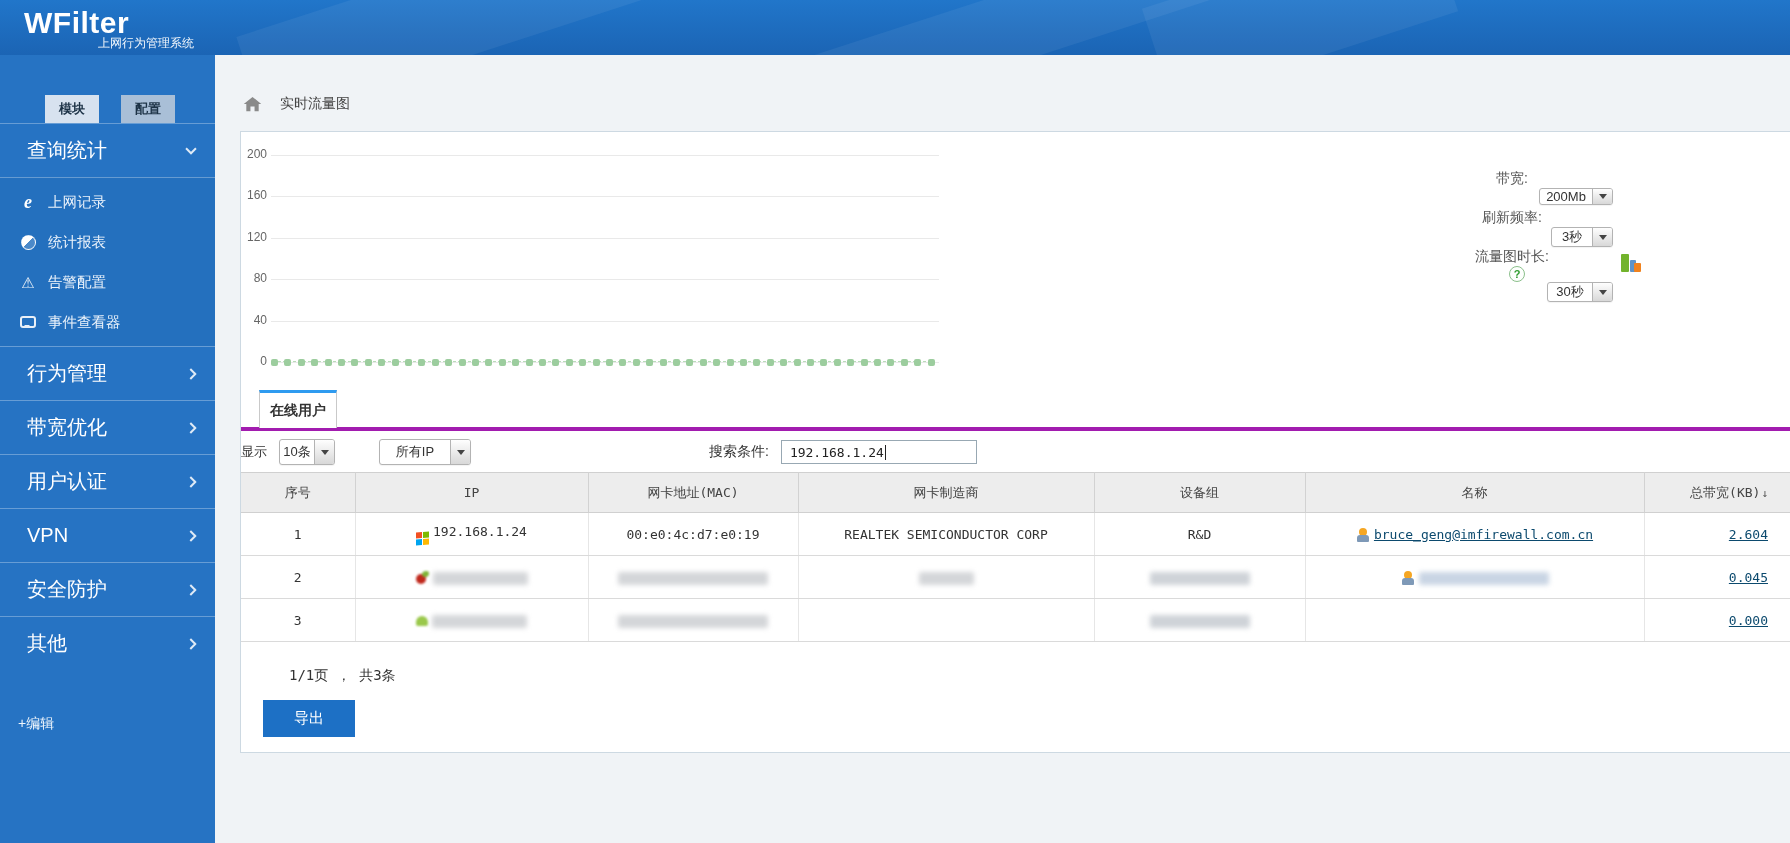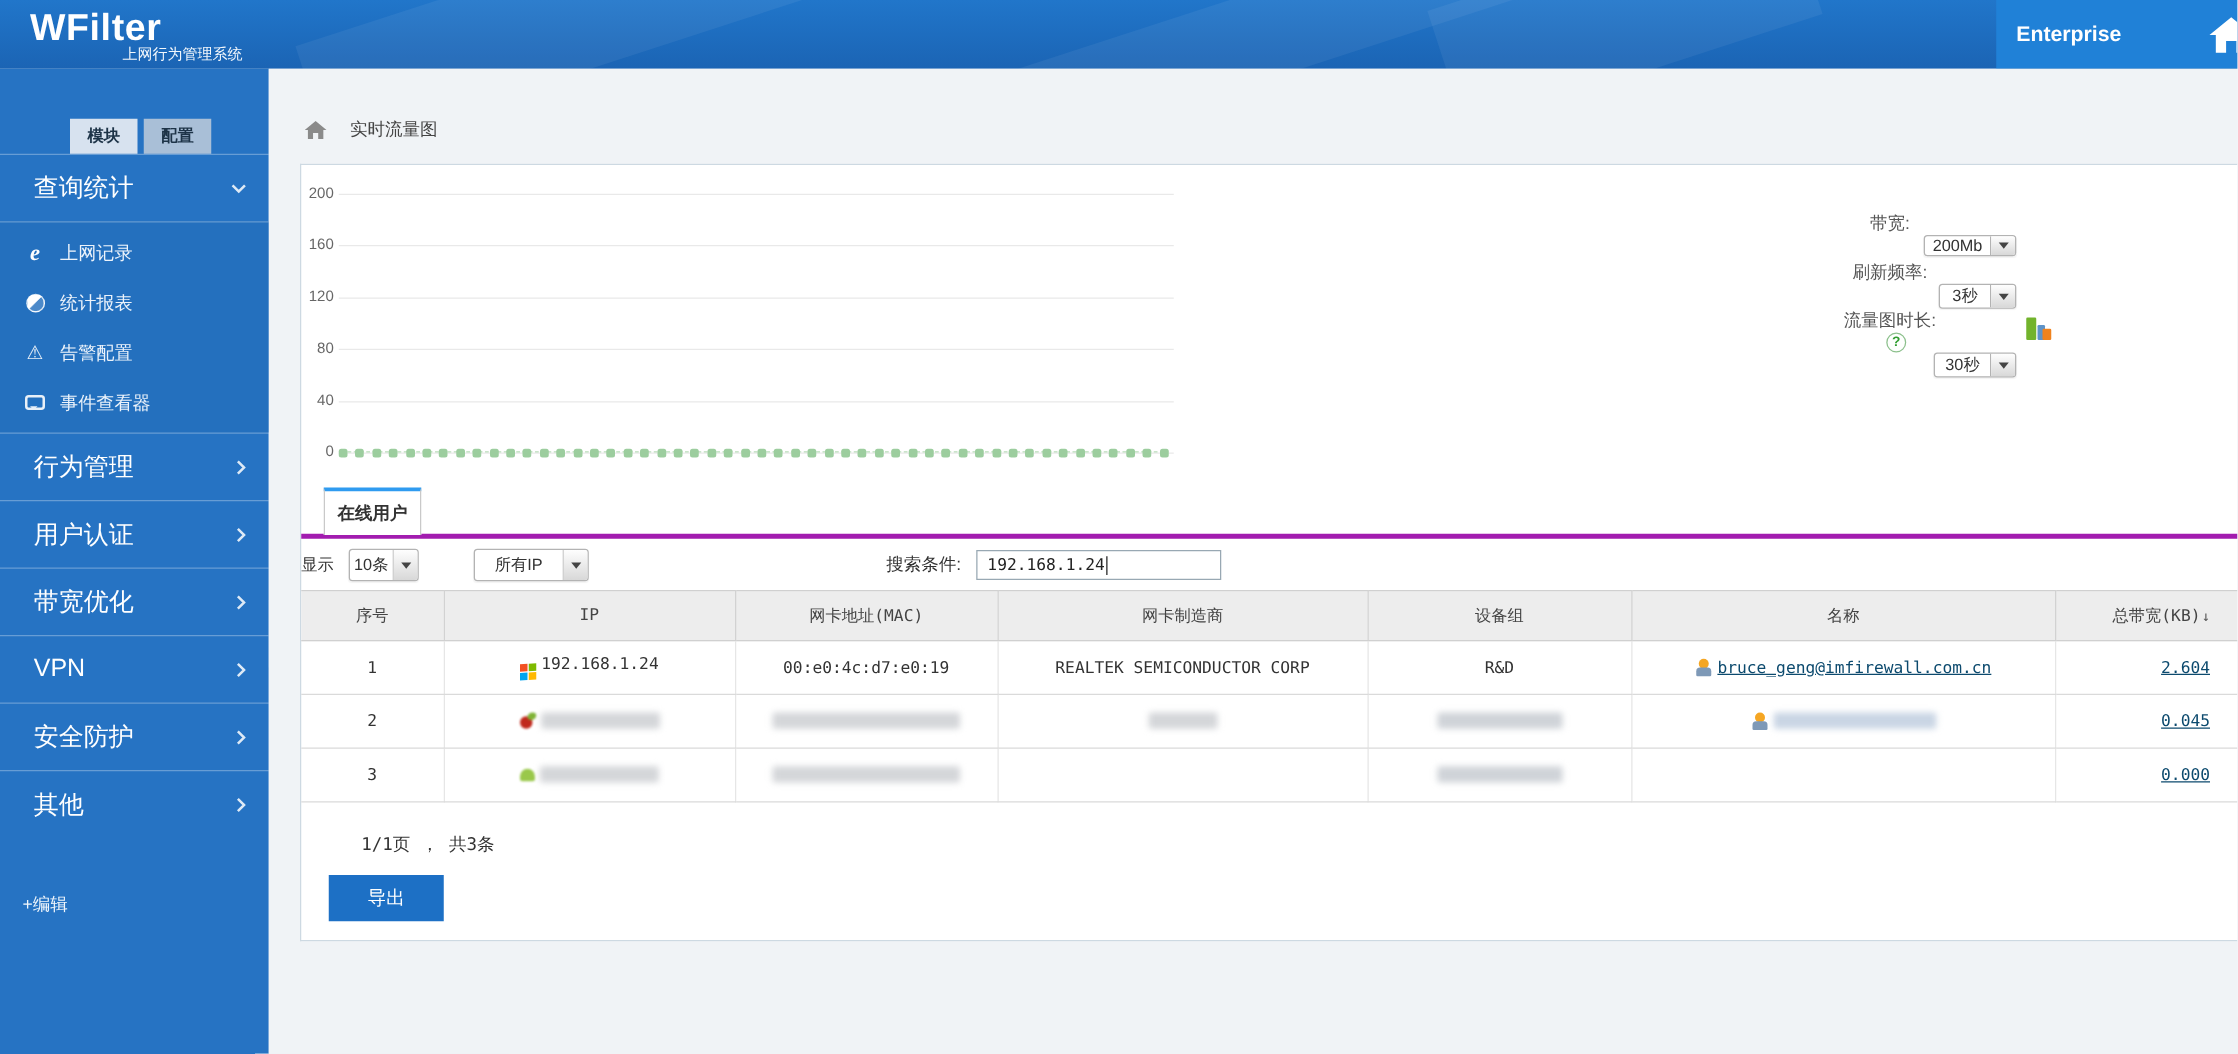--- a/index.html
+++ b/index.html
@@ -16,21 +16,21 @@
   .d3 { left:1150px; top:-40px; width:300px; height:100px; }
   .logo { position:absolute; left:24px; top:6px; color:#fff; font-size:30px; font-weight:bold; letter-spacing:0.5px; }
   .logo-sub { position:absolute; left:98px; top:35px; color:#f2f7fc; font-size:12px; }
   .edition-box { position:absolute; left:1597px; top:0; width:193px; height:55px;
     background:#2081d7; display:flex; align-items:center; padding-left:16px; }
   .edition-box span { color:#fff; font-size:17px; font-weight:bold; }
   .home-partial { position:absolute; right:-14px; top:12px; }
 
   
   .sidebar { position:absolute; left:0; top:55px; width:215px; height:788px; background:#2673c3; }
-  .side-tabs { position:absolute; left:15px; top:40px; display:flex; gap:5px;padding-left:41px; }
+  .side-tabs { position:absolute; left:4px; top:40px; display:flex; gap:22px;padding-left:41px; }
   .side-tab { height:28px; padding:0 14px; display:flex; align-items:center; font-size:13px;
     font-weight:bold; color:#1d3347; cursor:pointer; }
   .side-tab.active { background:#d7e2ef; }
   .side-tab.inactive { background:#a9bfd7; }
   .menu { position:absolute; left:0; top:68px; width:215px; }
   .sec { height:54px; display:flex; align-items:center; justify-content:space-between;
     padding:0 20px 0 27px; color:#fff; font-size:20px; border-top:1px solid rgba(255,255,255,0.30); cursor:pointer; }
   .chev { width:8px; height:8px; border-right:2px solid rgba(255,255,255,0.85);
     border-bottom:2px solid rgba(255,255,255,0.85); display:inline-block; }
   .chev.right { transform:rotate(-45deg); }
@@ -139,26 +139,20 @@
 <body>
 
 <div class="app">
 
   <div class="header">
     <div class="deco d1"></div>
     <div class="deco d2"></div>
     <div class="deco d3"></div>
     <span class="logo">WFilter</span>
     <span class="logo-sub">上网行为管理系统</span>
-    <div class="edition-box">
-      <span>Enterprise</span>
-      <svg class="home-partial" width="38" height="32" viewBox="0 0 24 20">
-        <path d="M12 1 L1 10 h3.2 v9 h5.2 v-6 h5.2 v6 h5.2 v-9 H23 Z" fill="#ffffff"></path>
-      </svg>
-    </div>
   </div>
 
   <div class="sidebar">
     <div class="side-tabs">
       <div class="side-tab active">模块</div>
       <div class="side-tab inactive">配置</div>
     </div>
     <div class="menu">
       <div class="sec">
         <span>查询统计</span>
@@ -188,25 +182,25 @@
               <span class="event-glyph"></span>
             </span>
           <span>事件查看器</span>
         </div>
       </div>
       <div class="sec">
         <span>行为管理</span>
         <span class="chev right"></span>
       </div>
       <div class="sec">
+        <span>带宽优化</span>
+        <span class="chev right"></span>
+      </div>
+      <div class="sec">
         <span>用户认证</span>
-        <span class="chev right"></span>
-      </div>
-      <div class="sec">
-        <span>带宽优化</span>
         <span class="chev right"></span>
       </div>
       <div class="sec">
         <span>VPN</span>
         <span class="chev right"></span>
       </div>
       <div class="sec">
         <span>安全防护</span>
         <span class="chev right"></span>
       </div>

